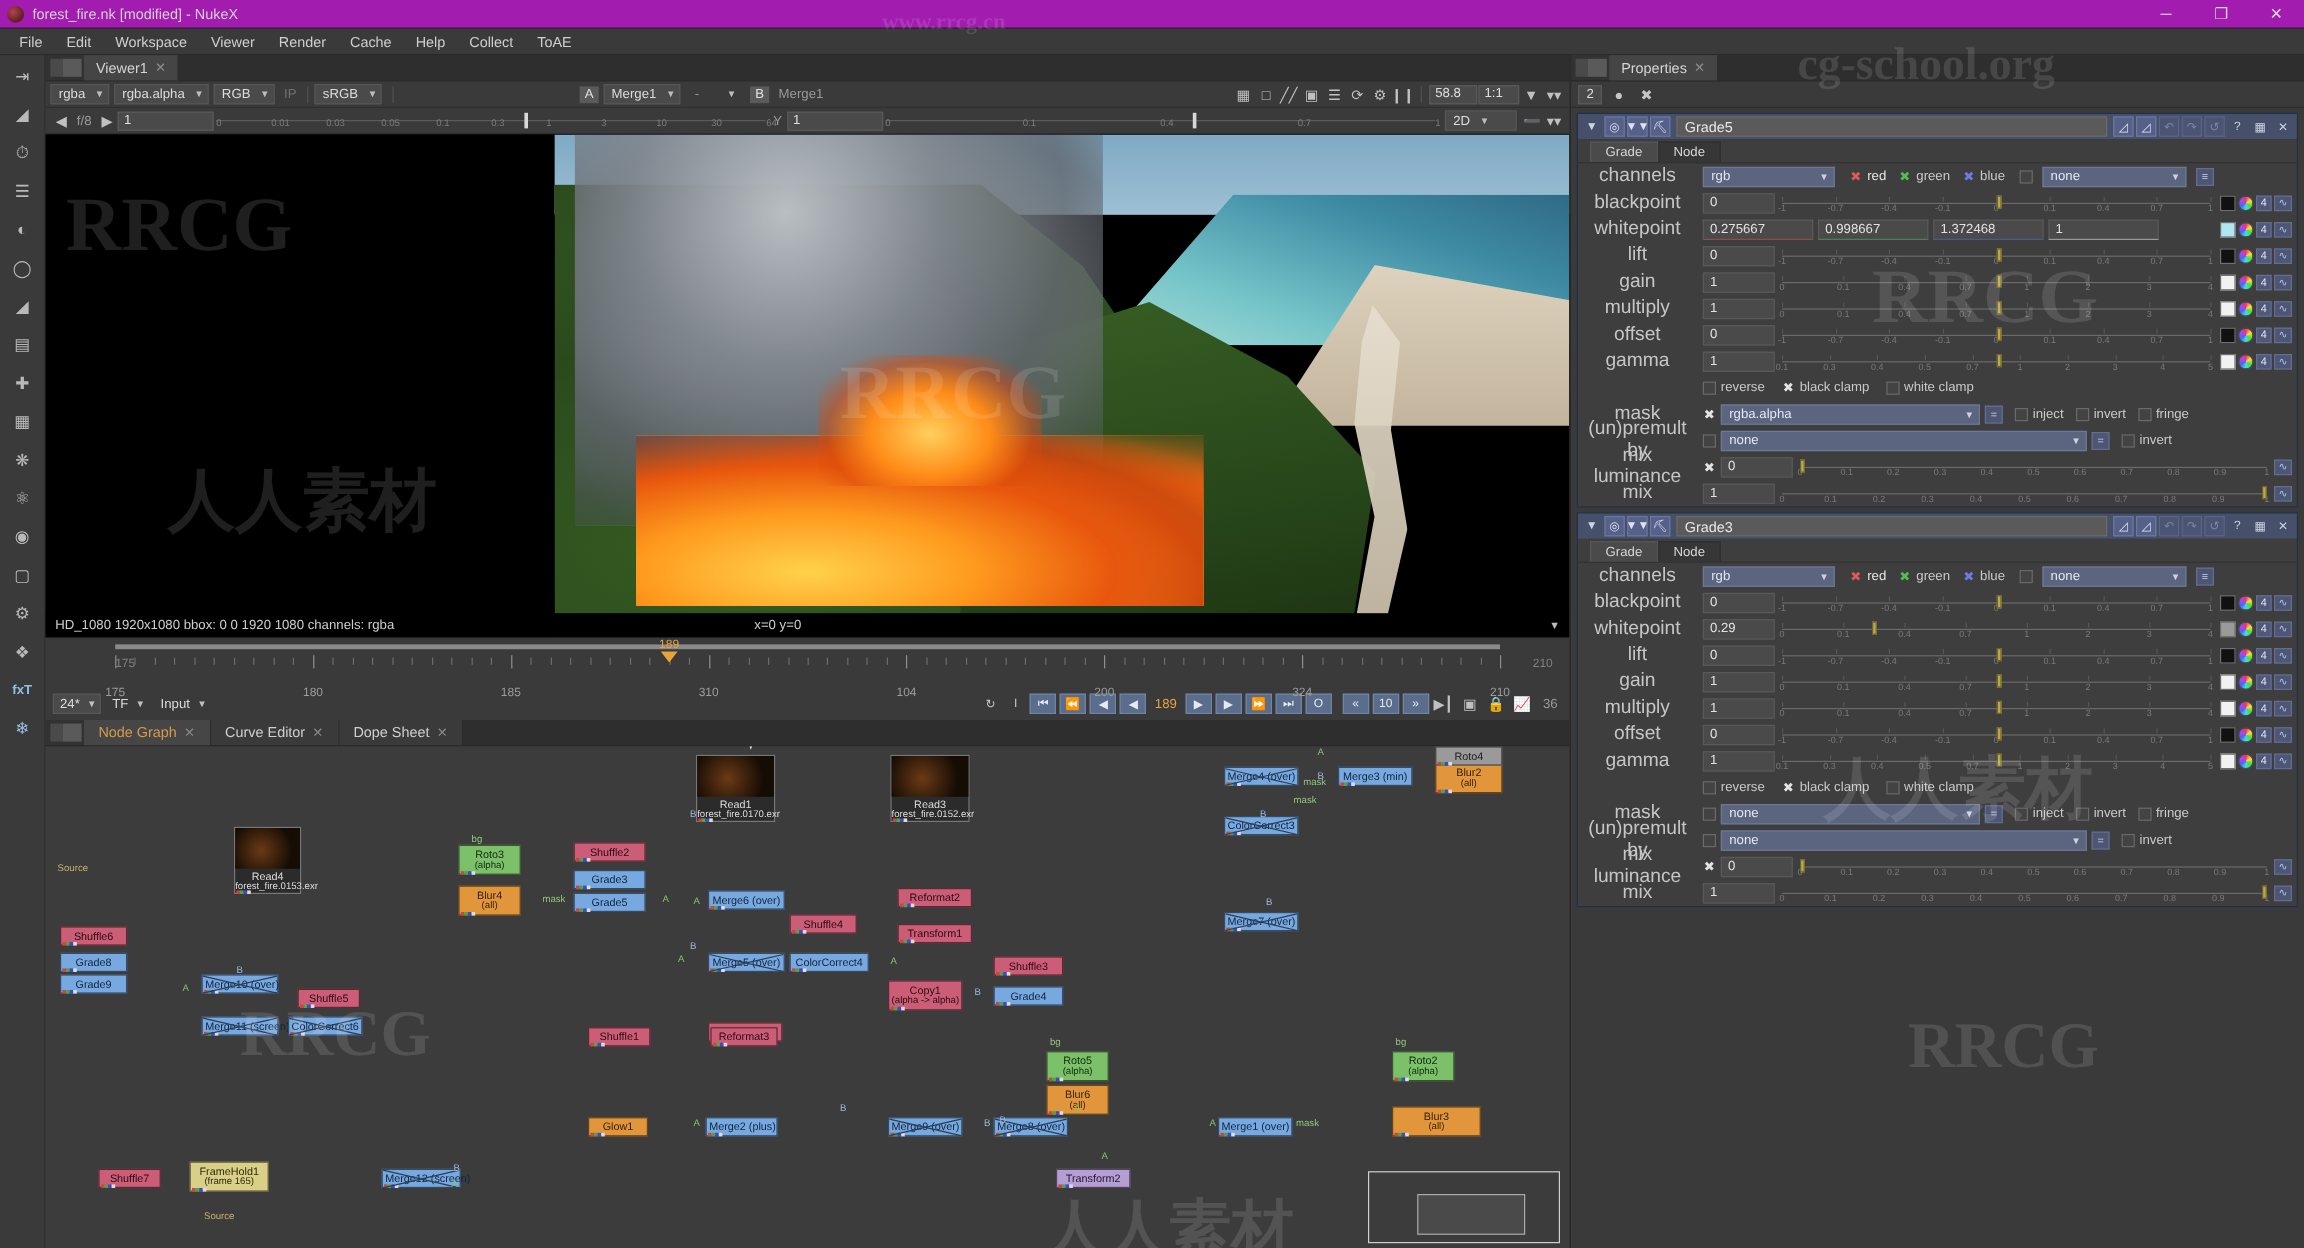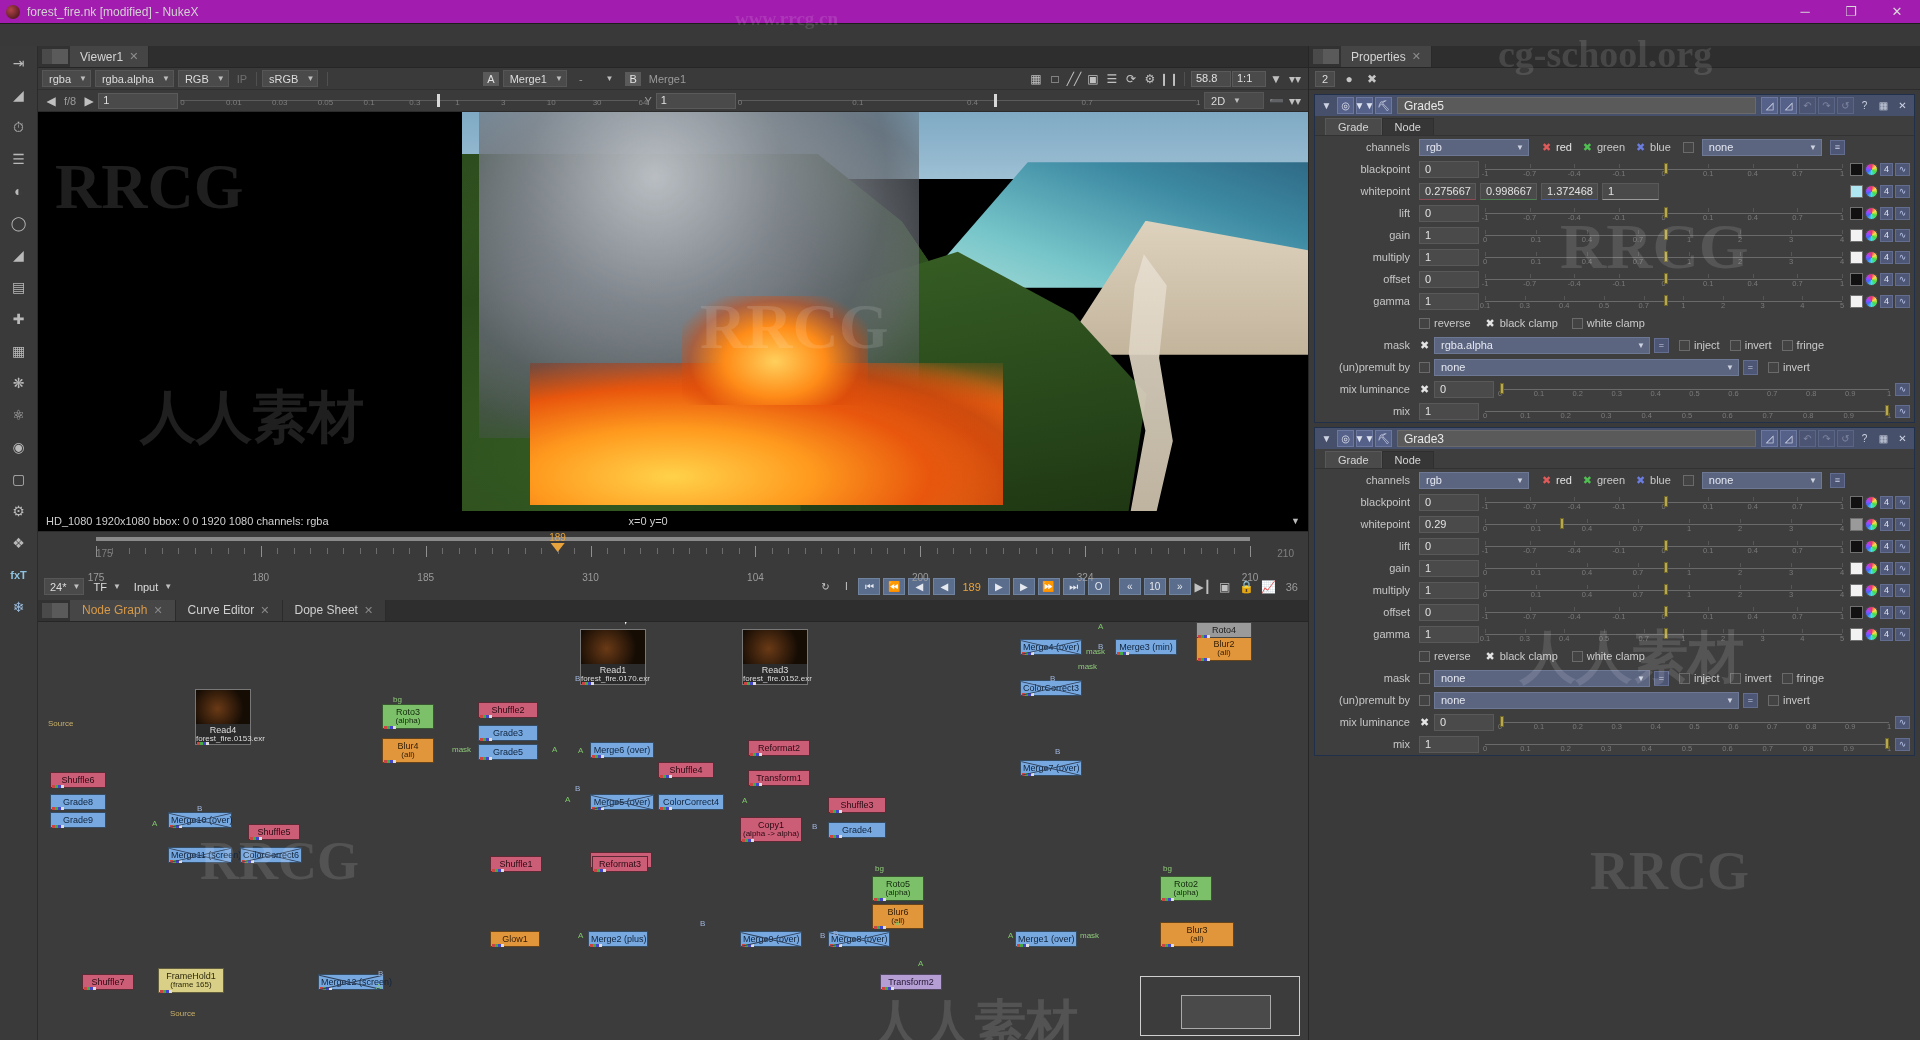--- a/index.html
+++ b/index.html
@@ -196,24 +196,24 @@
      font-size:12px;display:flex;align-items:center;padding:0 6px;margin:0 3px;}
   .ph-right{display:flex;align-items:center;gap:2px;}
 
   .ptabs2{height:20px;display:flex;align-items:flex-end;background:#3e3e3e;padding-left:10px;
      border-bottom:1px solid #323232;}
   .ptab2{padding:2px 12px;font-size:11px;color:#d6d6d6;background:#3e3e3e;}
   .ptab2.sel{background:#4a4a4a;border:1px solid #585858;border-bottom:none;}
   .ptab2.alt{background:#363636;border:1px solid #2f2f2f;border-bottom:none;}
 
   .prow{display:flex;align-items:center;height:22px;padding:0 4px;gap:4px;}
-  .plabel{width:96px;text-align:right;font-size:11px;color:#c6c6c6;padding-right:5px;}
+  .plabel{width:96px;text-align:center;font-size:16px;color:#c6c6c6;padding-right:5px;}
   .pfield{background:#4a4a4a;border:1px solid #595959;color:#e2e2e2;font-size:11px;height:17px;
      padding:0 5px;display:flex;align-items:center;}
-  .pfield.w4{width:57px;}
+  .pfield.w4{width:92px;}
   .pfield.w1{width:60px;}
   .pcombo{background:#5b6580;border:1px solid #6d7894;color:#e4e7f0;font-size:11px;height:17px;
      display:flex;align-items:center;padding:0 4px 0 6px;}
   .pcombo .arr{margin-left:auto;font-size:8px;color:#cdd2e0;}
   .chk{width:11px;height:11px;border:1px solid #6a6a6a;background:#434343;display:inline-block;}
   .chkx{width:11px;height:11px;display:flex;align-items:center;justify-content:center;font-size:11px;
      color:#e4e4e4;}
   .ckitem{display:flex;align-items:center;gap:4px;font-size:11px;color:#cacaca;}
   .ckitem.red{color:#e4e4e4;} .ckitem.red .chkx{color:#e05a5a;}
   .ckitem.green .chkx{color:#4fbf52;}
@@ -249,20 +249,31 @@
   <div class="titlebar">
     <div class="tb-icon"></div>
     <div class="tb-title">forest_fire.nk [modified] - NukeX</div>
     <div class="tb-btns">
       <div class="tb-btn">─</div>
       <div class="tb-btn">❐</div>
       <div class="tb-btn close">✕</div>
     </div>
   </div>
 
+  <div class="menubar" id="menubar">
+      <div class="menuitem">File</div>
+      <div class="menuitem">Edit</div>
+      <div class="menuitem">Workspace</div>
+      <div class="menuitem">Viewer</div>
+      <div class="menuitem">Render</div>
+      <div class="menuitem">Cache</div>
+      <div class="menuitem">Help</div>
+      <div class="menuitem">Collect</div>
+      <div class="menuitem">ToAE</div>
+    </div>
 
   <div class="body">
 
     <div style="display:flex;flex:0 0 1308px;min-width:0;">
       <div class="toolstrip">
         <div class="tool">⇥</div>
         <div class="tool">◢</div>
         <div class="tool">⏱</div>
         <div class="tool">☰</div>
         <div class="tool">◐</div>

